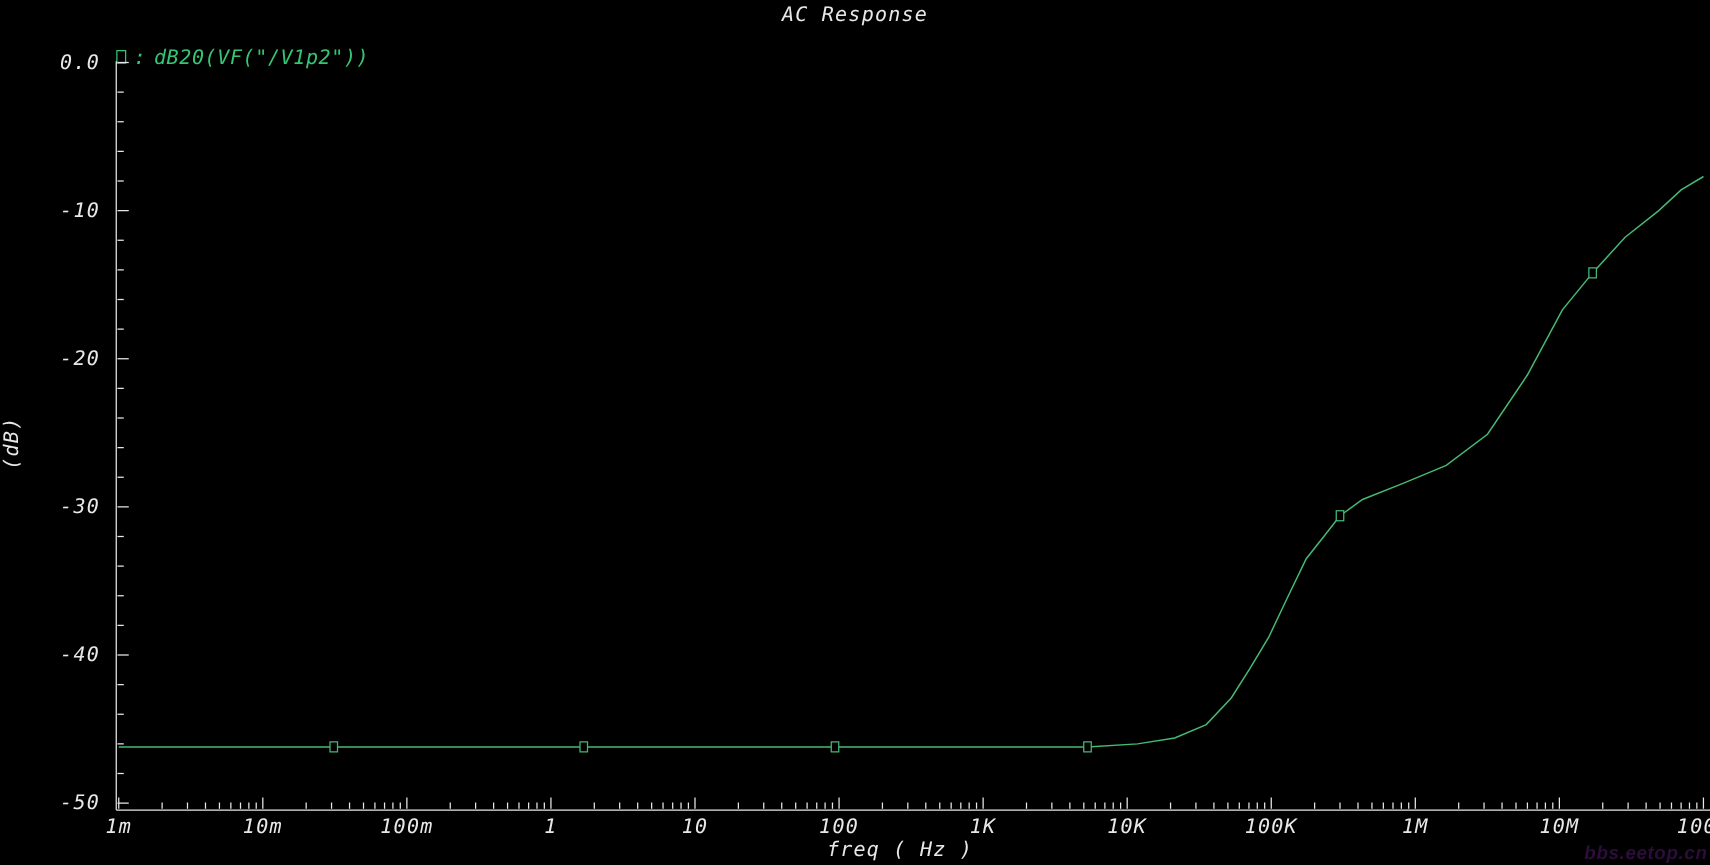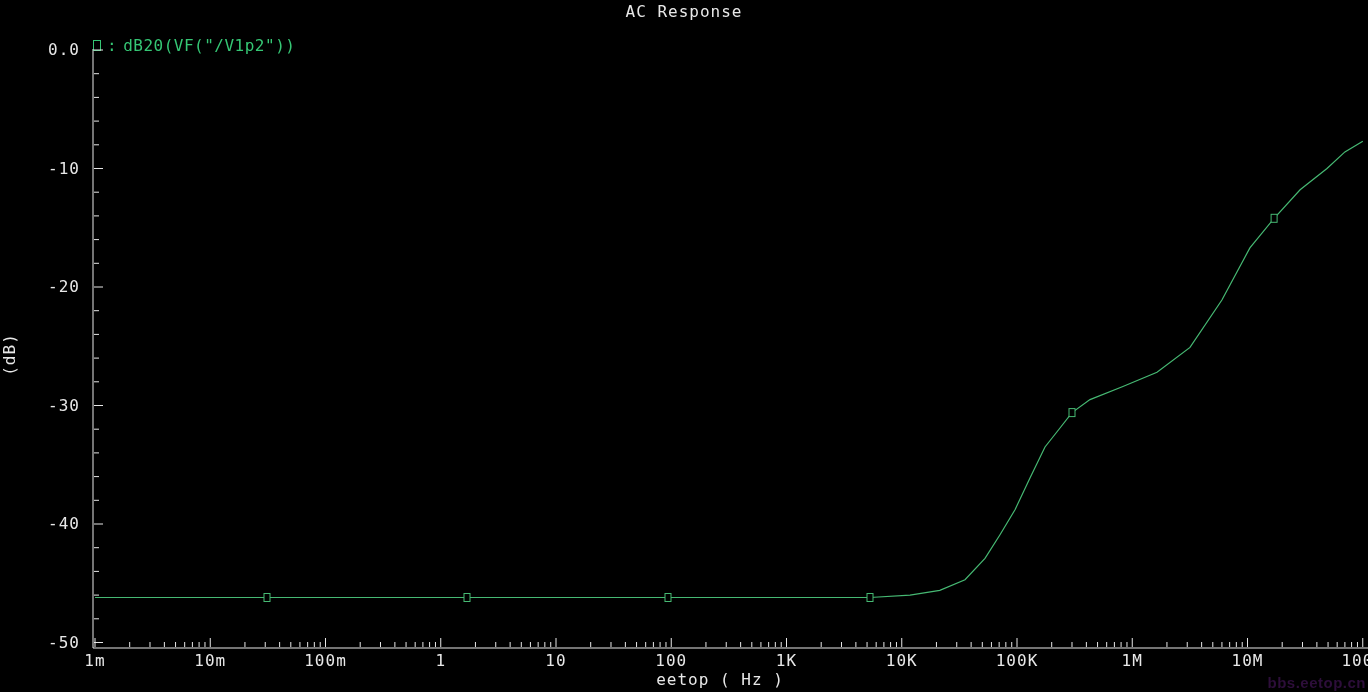--- a/index.html
+++ b/index.html
@@ -2,20 +2,21 @@
 <html><head>
 <meta charset="utf-8">
 <style>
   html,body{margin:0;padding:0;background:#000;}
   .screen{
     position:relative;
     width:1368px;height:692px;
     background:#000;
     overflow:hidden;
     font-family:"DejaVu Sans Mono", monospace;
+    font-style:italic;
   }
   .title{
     position:absolute;top:2px;left:0;width:100%;
     text-align:center;
     color:#e8e8e8;font-size:16px;letter-spacing:1px;
   }
   .legend{
     position:absolute;left:93px;top:36px;
     display:flex;align-items:center;gap:6px;
     font-size:16px;letter-spacing:0.5px;
@@ -209,17 +210,17 @@
       <polyline points="95.0,597.5 267.0,597.5 467.0,597.5 668.0,597.5 870.0,597.5 910.0,595.1 939.8,590.4 965.0,579.7 985.0,558.4 1000.0,534.7 1015.0,509.8 1030.1,477.8 1045.0,447.0 1060.0,428.0 1072.0,412.6 1090.0,399.6 1122.9,386.5 1157.0,372.3 1190.0,347.4 1221.9,300.0 1249.9,247.9 1274.1,218.3 1300.1,189.8 1327.0,168.5 1344.9,151.9 1362.8,141.2" fill="none" stroke="#46b973" stroke-width="1.2"></polyline>
       <rect x="264.0" y="593.5" width="6" height="8" fill="#000" stroke="#46b973" stroke-width="1"></rect>
       <rect x="464.0" y="593.5" width="6" height="8" fill="#000" stroke="#46b973" stroke-width="1"></rect>
       <rect x="665.0" y="593.5" width="6" height="8" fill="#000" stroke="#46b973" stroke-width="1"></rect>
       <rect x="867.0" y="593.5" width="6" height="8" fill="#000" stroke="#46b973" stroke-width="1"></rect>
       <rect x="1069.0" y="408.6" width="6" height="8" fill="#000" stroke="#46b973" stroke-width="1"></rect>
       <rect x="1271.1" y="214.3" width="6" height="8" fill="#000" stroke="#46b973" stroke-width="1"></rect>
     </svg>
 
   <div class="ylabel">(dB)</div>
-  <div class="xlabel">eetop ( Hz )</div>
+  <div class="xlabel">freq ( Hz )</div>
 
   <div class="watermark">bbs.eetop.cn</div>
 
 </div>
 
 </body></html>

